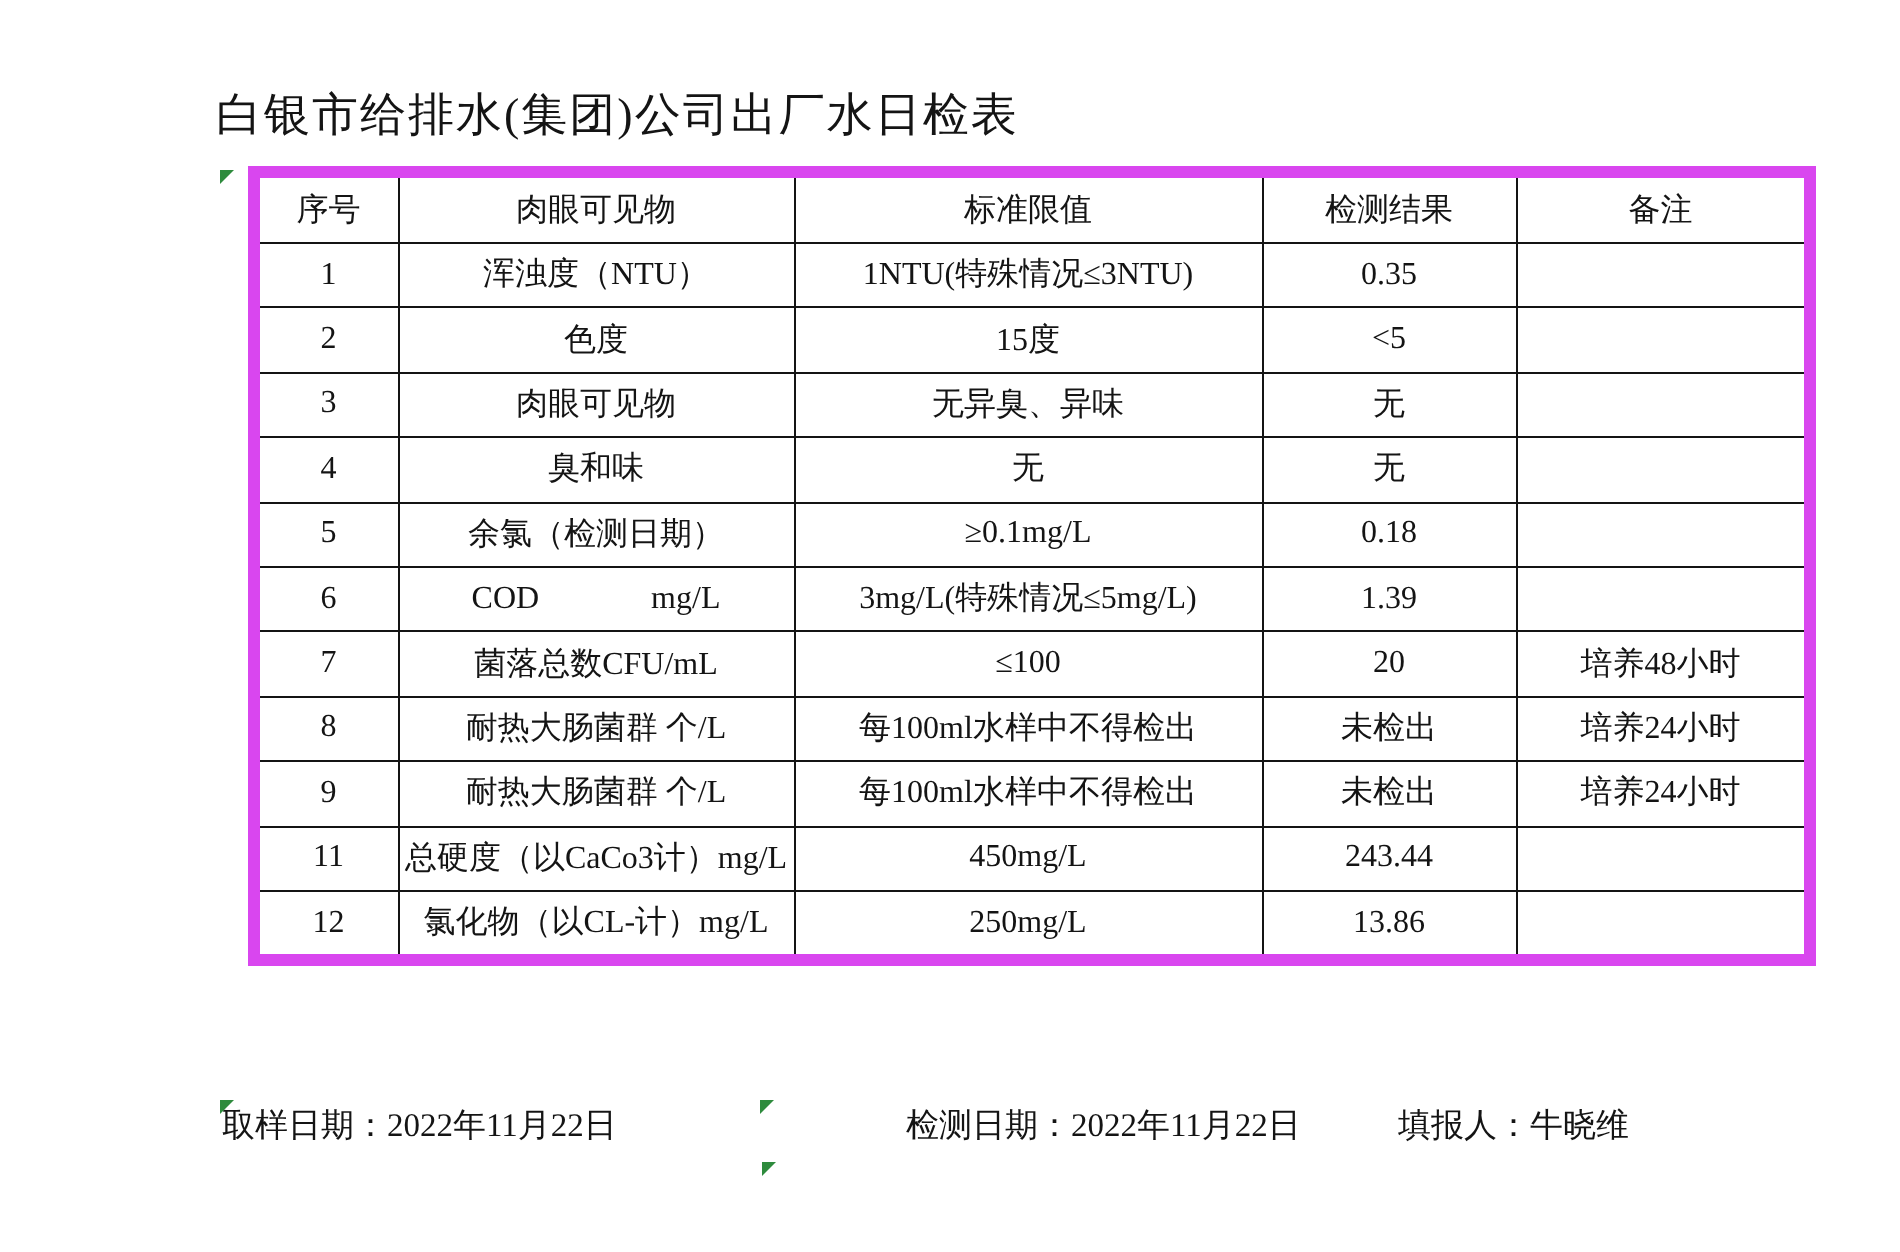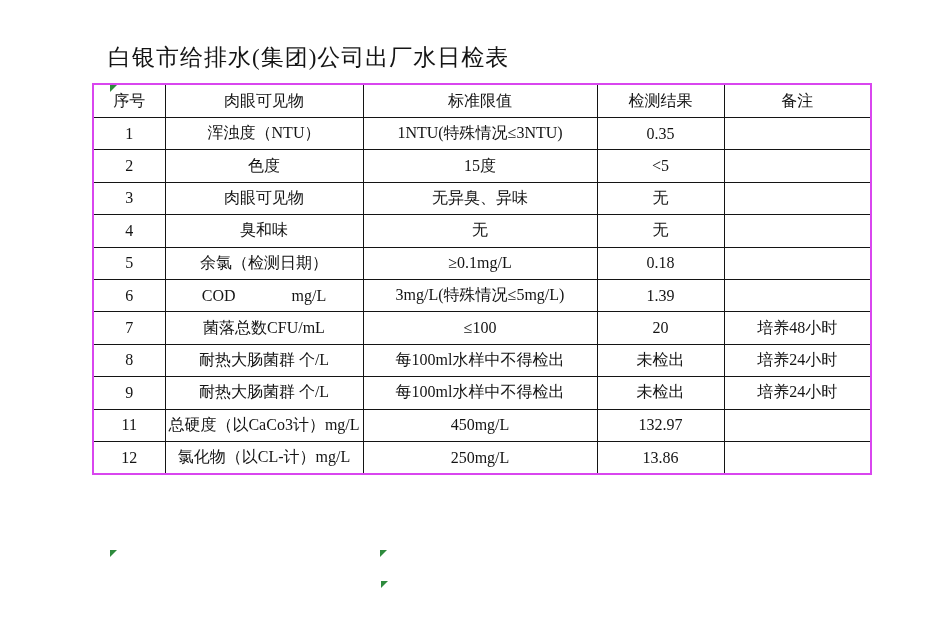--- a/index.html
+++ b/index.html
@@ -17,26 +17,26 @@
     left: 108px;
     top: 42px;
     width: 778px;
     font-size: 23px;
     font-weight: 500;
     letter-spacing: 1px;
     white-space: nowrap;
   }
   table.report {
     position: absolute;
-    left: 92px;
+    left: 124px;
     top: 83px;
     width: 778px;
     border-collapse: collapse;
     table-layout: fixed;
-    border: 2px solid #d946ef;
+    border: 6px solid #d946ef;
   }
   table.report th, table.report td {
     border: 1.5px solid #141414;
     padding: 0;
     text-align: center;
     vertical-align: middle;
     font-size: 16px;
     font-weight: 400;
     white-space: pre;
     overflow: visible;
@@ -149,32 +149,37 @@
           <td>9</td>
           <td>耐热大肠菌群 个/L</td>
           <td>每100ml水样中不得检出</td>
           <td>未检出</td>
           <td>培养24小时</td>
         </tr>
         <tr>
           <td>11</td>
           <td>总硬度（以CaCo3计）mg/L</td>
           <td>450mg/L</td>
-          <td>132.97</td>
+          <td>243.44</td>
           <td></td>
         </tr>
         <tr>
           <td>12</td>
           <td>氯化物（以CL-计）mg/L</td>
           <td>250mg/L</td>
           <td>13.86</td>
           <td></td>
         </tr>
       </tbody>
   </table>
 
+  <div class="footer-line">
+    <span class="footer-item f-sampling">取样日期：2022年11月22日</span>
+    <span class="footer-item f-testing">检测日期：2022年11月22日</span>
+    <span class="footer-item f-reporter">填报人：牛晓维</span>
+  </div>
 
   <span class="tri tri-1" style="background: rgb(46, 139, 61);"></span>
   <span class="tri tri-2" style="background: rgb(46, 139, 61);"></span>
   <span class="tri tri-3" style="background: rgb(46, 139, 61);"></span>
   <span class="tri tri-4" style="background: rgb(46, 139, 61);"></span>
 
 </div>
 
 </body></html>

